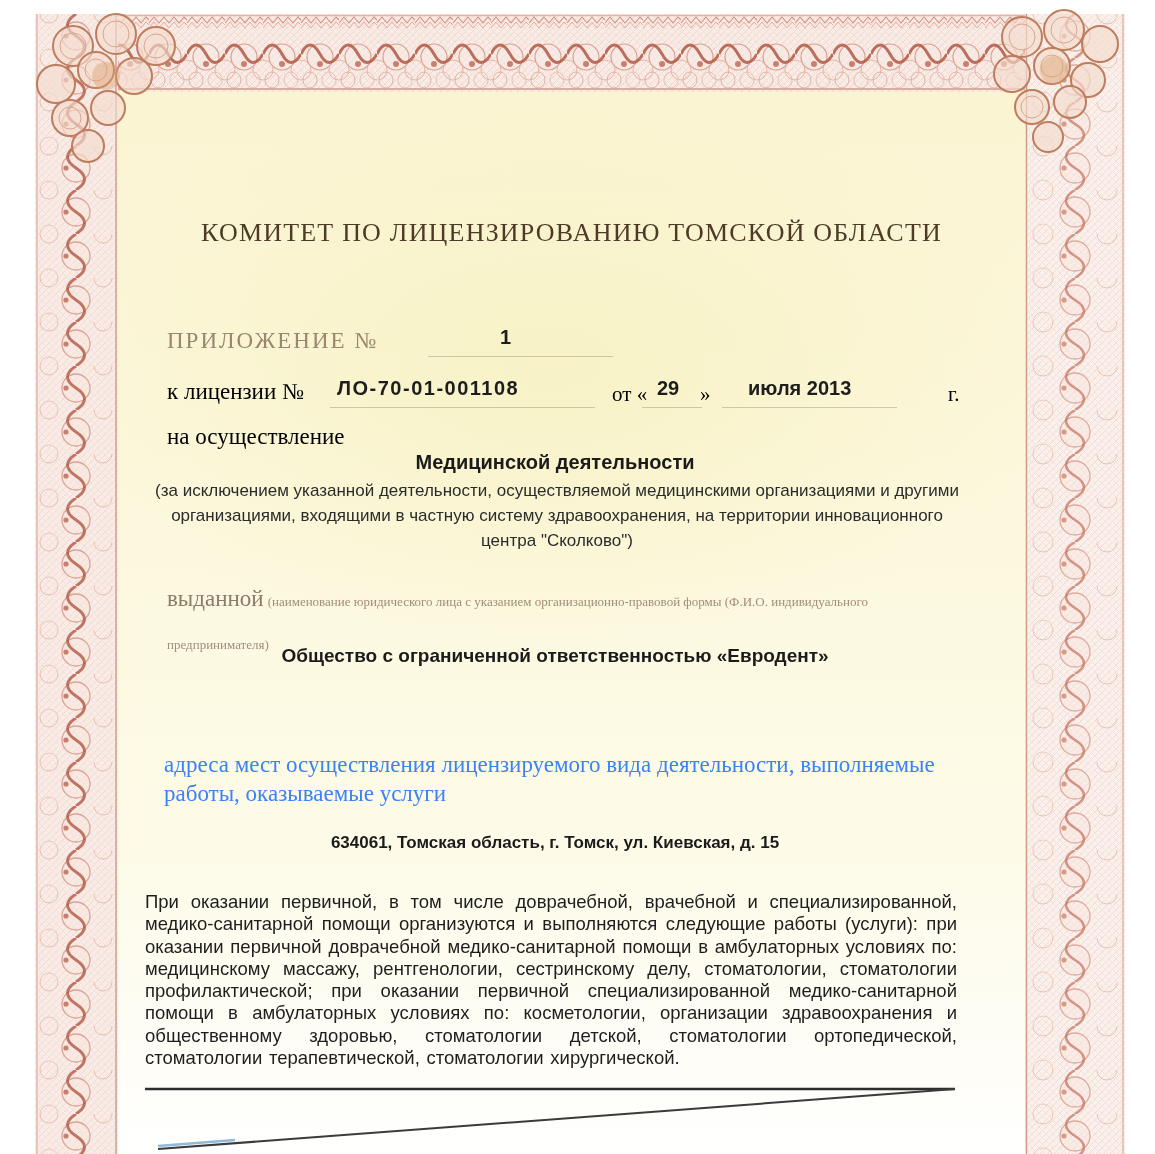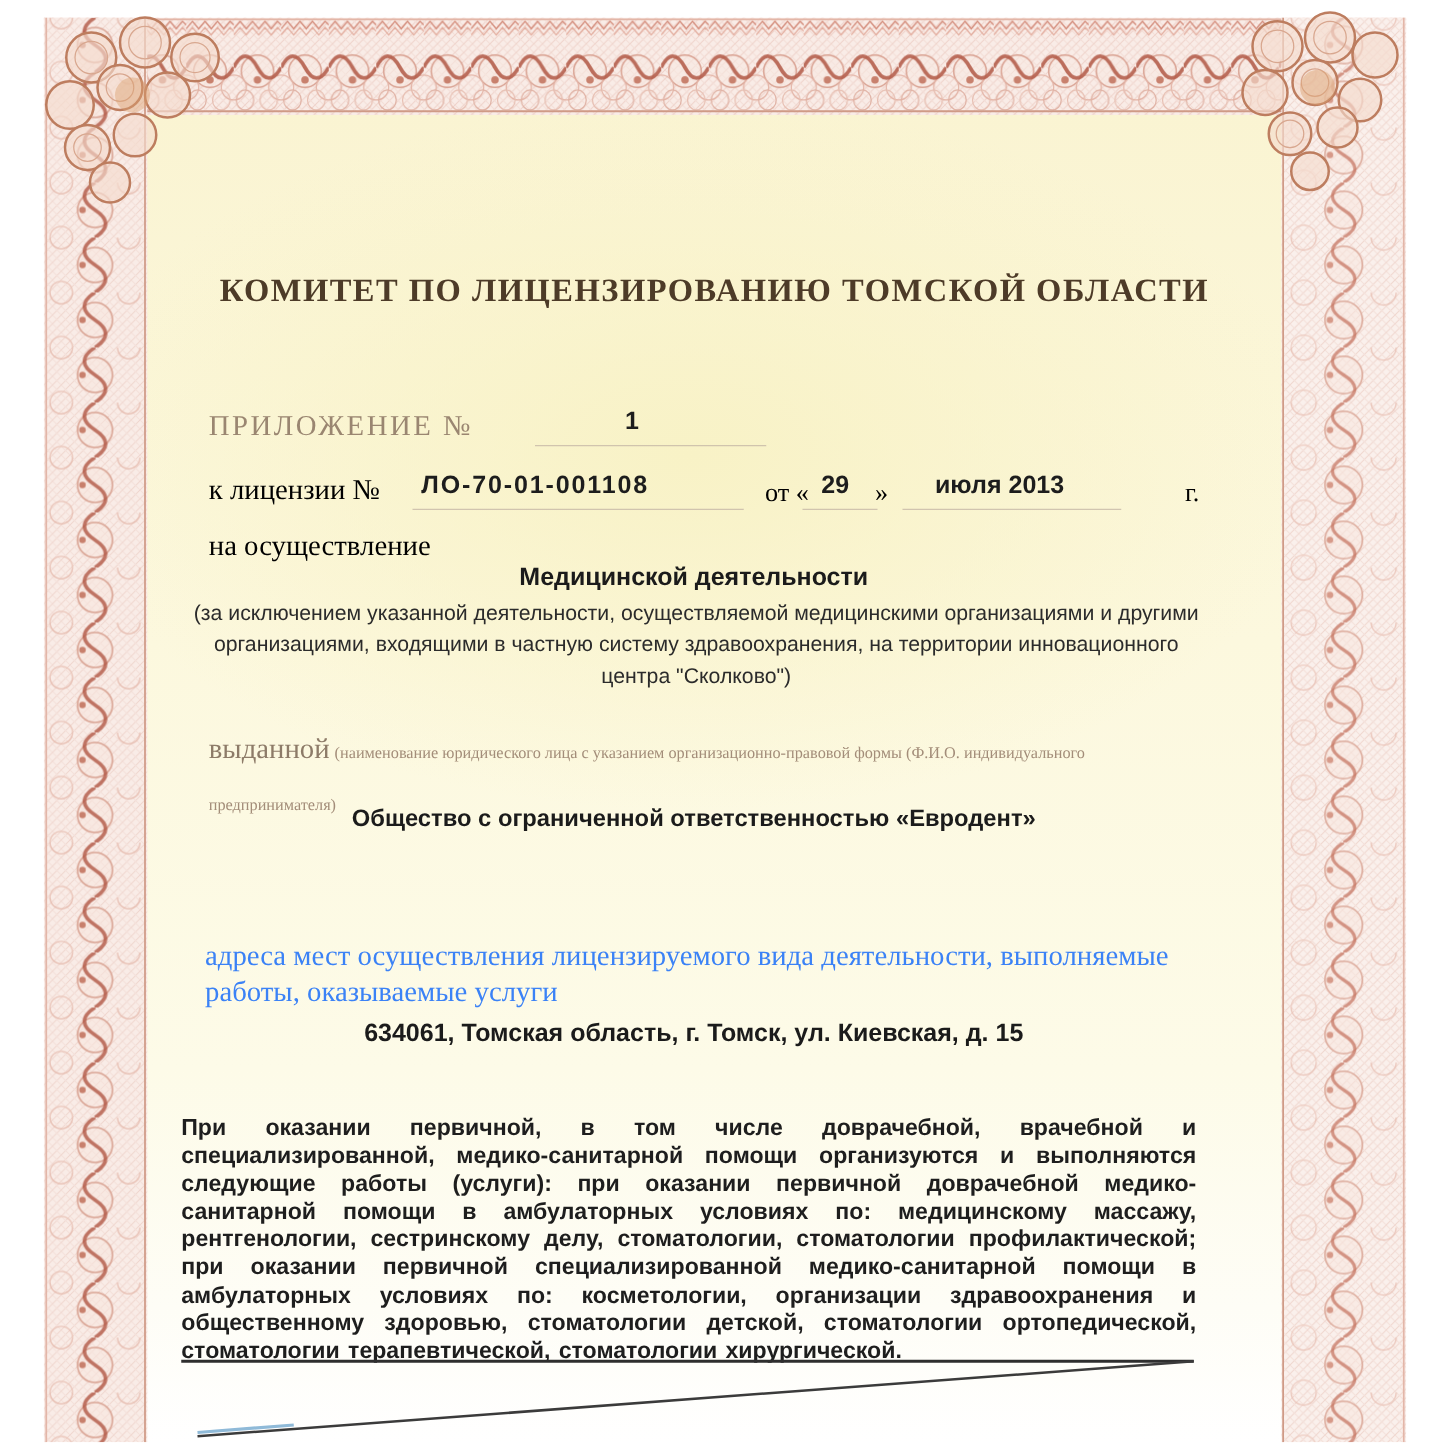--- a/index.html
+++ b/index.html
@@ -19,41 +19,41 @@
   .band-top{left:35px;top:14px;width:1090px;height:78px;}
   .band-left{left:35px;top:14px;width:83px;height:1140px;}
   .band-right{left:1025px;top:14px;width:100px;height:1140px;}
   .corner{position:absolute;}
   .corner-tl{left:28px;top:6px;width:175px;height:175px;}
   .corner-tr{left:982px;top:2px;width:155px;height:175px;}
 
   .abs{position:absolute;}
   .title{
     left:118px;top:218px;width:907px;text-align:center;
-    font-weight:bold;font-size:26px;letter-spacing:1.2px;color:#4d3b28;
+    font-weight:normal;font-size:26px;letter-spacing:1.2px;color:#4d3b28;
   }
   .lbl{color:#000000;font-size:23px;}
   .lbl-caps{letter-spacing:2px;color:#9a8671;}
   .val{font-family:"Liberation Sans",sans-serif;font-weight:bold;color:#1d1d1d;font-size:20px;}
   .fill-line{position:absolute;height:0;border-bottom:1.6px solid #c3b4a4;opacity:.75;}
   .center-bold{
     font-family:"Liberation Sans",sans-serif;font-weight:bold;color:#1b1b1b;
     text-align:center;left:140px;width:830px;
   }
   .exception{
     left:148px;width:818px;top:478px;text-align:center;
     font-family:"Liberation Sans",sans-serif;font-size:17px;line-height:25px;color:#2b2b2b;
   }
   .issued-wrap{left:167px;top:578px;width:805px;line-height:42px;}
   .issued-label{color:#8d7b68;font-size:23px;}
   .issued-note{color:#a38d79;font-size:13px;}
   .addresses{left:164px;top:750px;width:818px;font-size:23px;line-height:29px;color:#3b82f6;}
   .services{
     left:145px;top:891px;width:812px;
-    font-family:"Liberation Sans",sans-serif;font-weight:bold;font-size:18.5px;
+    font-family:"Liberation Sans",sans-serif;font-weight:normal;font-size:18.5px;
     line-height:22.3px;color:#1e1e1e;text-align:justify;word-spacing:1.5px;
   }
   .strike-svg{position:absolute;left:138px;top:1076px;width:835px;height:78px;}
 </style>
 </head>
 <body>
 
 <div class="page">
 
   <div class="interior"></div>
@@ -200,21 +200,21 @@
   <div class="abs center-bold" style="top:451px;font-size:20px;">Медицинской деятельности</div>
   <div class="abs exception">(за исключением указанной деятельности, осуществляемой медицинскими организациями и другими организациями, входящими в частную систему здравоохранения, на территории инновационного центра "Сколково")</div>
 
   <div class="abs issued-wrap">
     <span class="issued-label">выданной</span>
     <span class="issued-note">(наименование юридического лица с указанием организационно-правовой формы (Ф.И.О. индивидуального предпринимателя)</span>
   </div>
   <div class="abs center-bold" style="top:645px;font-size:19px;">Общество с ограниченной ответственностью «Евродент»</div>
 
   <div class="abs addresses">адреса мест осуществления лицензируемого вида деятельности, выполняемые работы, оказываемые услуги</div>
-  <div class="abs center-bold" style="top:816px;font-size:20px;">634061, Томская область, г. Томск, ул. Киевская, д. 15</div>
+  <div class="abs center-bold" style="top:833px;font-size:17px;">634061, Томская область, г. Томск, ул. Киевская, д. 15</div>
 
   <div class="abs services">При оказании первичной, в том числе доврачебной, врачебной и специализированной, медико-санитарной помощи организуются и выполняются следующие работы (услуги): при оказании первичной доврачебной медико-санитарной помощи в амбулаторных условиях по: медицинскому массажу, рентгенологии, сестринскому делу, стоматологии, стоматологии профилактической; при оказании первичной специализированной медико-санитарной помощи в амбулаторных условиях по: косметологии, организации здравоохранения и общественному здоровью, стоматологии детской, стоматологии ортопедической, стоматологии терапевтической, стоматологии хирургической.</div>
 
   <svg class="strike-svg" viewBox="0 0 835 78" preserveAspectRatio="none">
     <line x1="7" y1="13" x2="817" y2="13" stroke="#2e2e2e" stroke-width="2.4"></line>
     <line x1="817" y1="13" x2="20" y2="73" stroke="#3b3b3b" stroke-width="2"></line>
     <line x1="20" y1="70" x2="97" y2="64" stroke="#6aa3cc" stroke-width="2.6" opacity="0.75"></line>
   </svg>
 
 </div>

